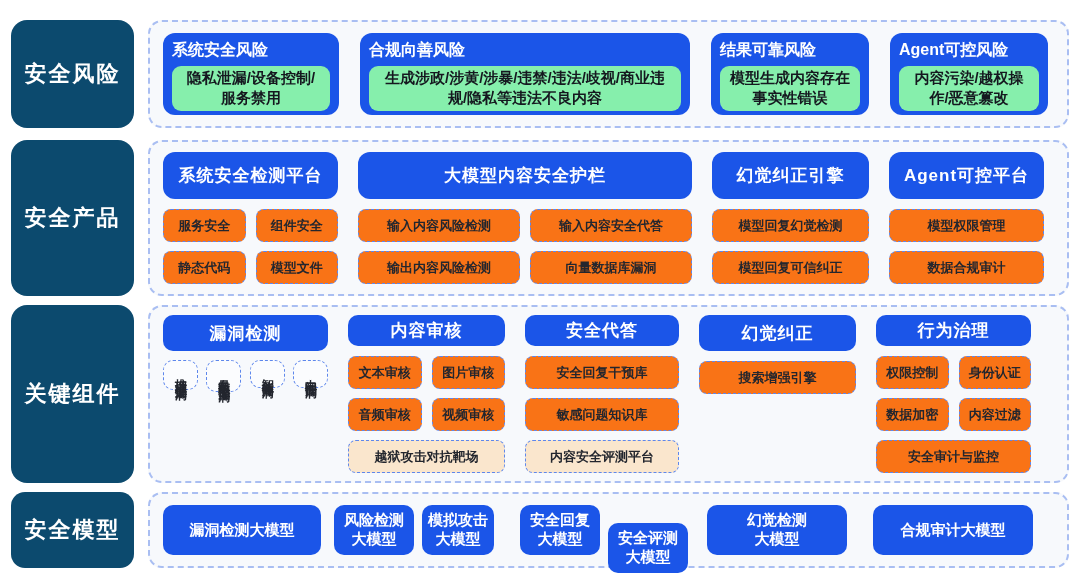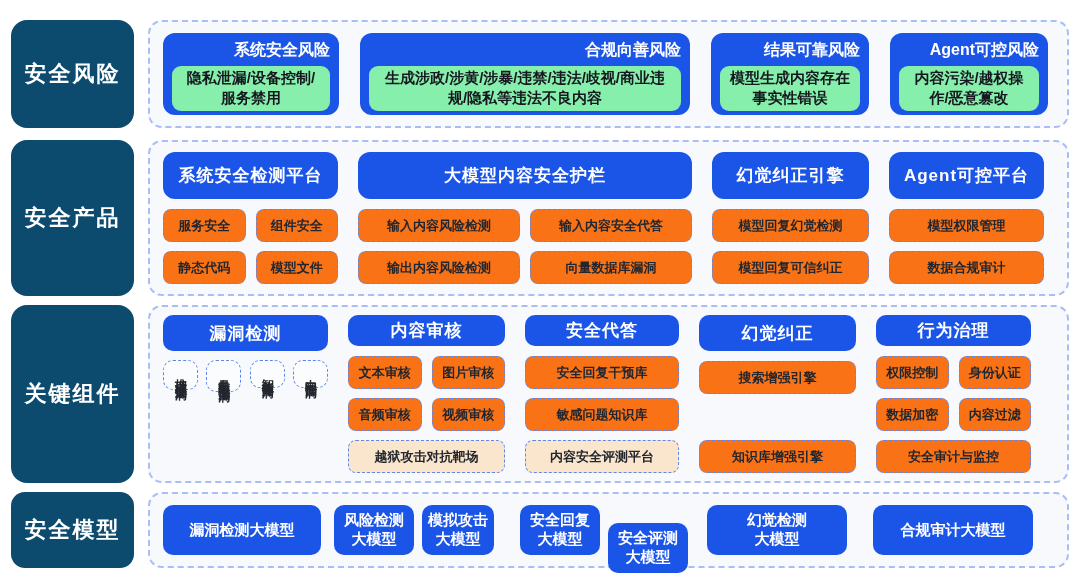--- a/index.html
+++ b/index.html
@@ -26,21 +26,21 @@
     border:2px dashed #A9BEF2; border-radius:14px;
     display:flex; box-sizing:border-box;
   }
 
   
   .row1 .panel { padding:11px 13px; gap:21px; }
   .risk-card {
     flex:none; background:#1B55E8; border-radius:12px; box-sizing:border-box;
     padding:5px 9px 8px; display:flex; flex-direction:column; color:#fff;
   }
-  .risk-card .rc-title { text-align:right; font-weight:bold; font-size:16px; padding:2px 0 5px; }
+  .risk-card .rc-title { text-align:left; font-weight:bold; font-size:16px; padding:2px 0 5px; }
   .risk-card .rc-desc {
     flex:1; background:#86efac; border-radius:9px; color:#15181f;
     font-weight:bold; font-size:15px; line-height:1.35; text-align:center;
     display:flex; align-items:center; justify-content:center; padding:2px 9px;
   }
   .rcw1 { width:176px; } .rcw2 { width:330px; } .rcw3 { width:158px; } .rcw4 { width:158px; }
 
   
   .row2 .panel { padding:10px 13px; gap:20px; }
   .row3 .panel { padding:8px 13px;  gap:20px; }
@@ -187,21 +187,20 @@
         <div class="ditem">安全回复干预库</div>
         <div class="ditem">敏感问题知识库</div>
         <div class="ditem hl">内容安全评测平台</div>
       </div>
     </div>
 
     <div class="group c4">
       <div class="group-header">幻觉纠正</div>
       <div class="items stack">
         <div class="ditem">搜索增强引擎</div>
-        <div class="ditem">知识库增强引擎</div>
       </div>
     </div>
 
     <div class="group c5">
       <div class="group-header">行为治理</div>
       <div class="items grid2">
         <div class="ditem">权限控制</div>
         <div class="ditem">身份认证</div>
         <div class="ditem">数据加密</div>
         <div class="ditem">内容过滤</div>

